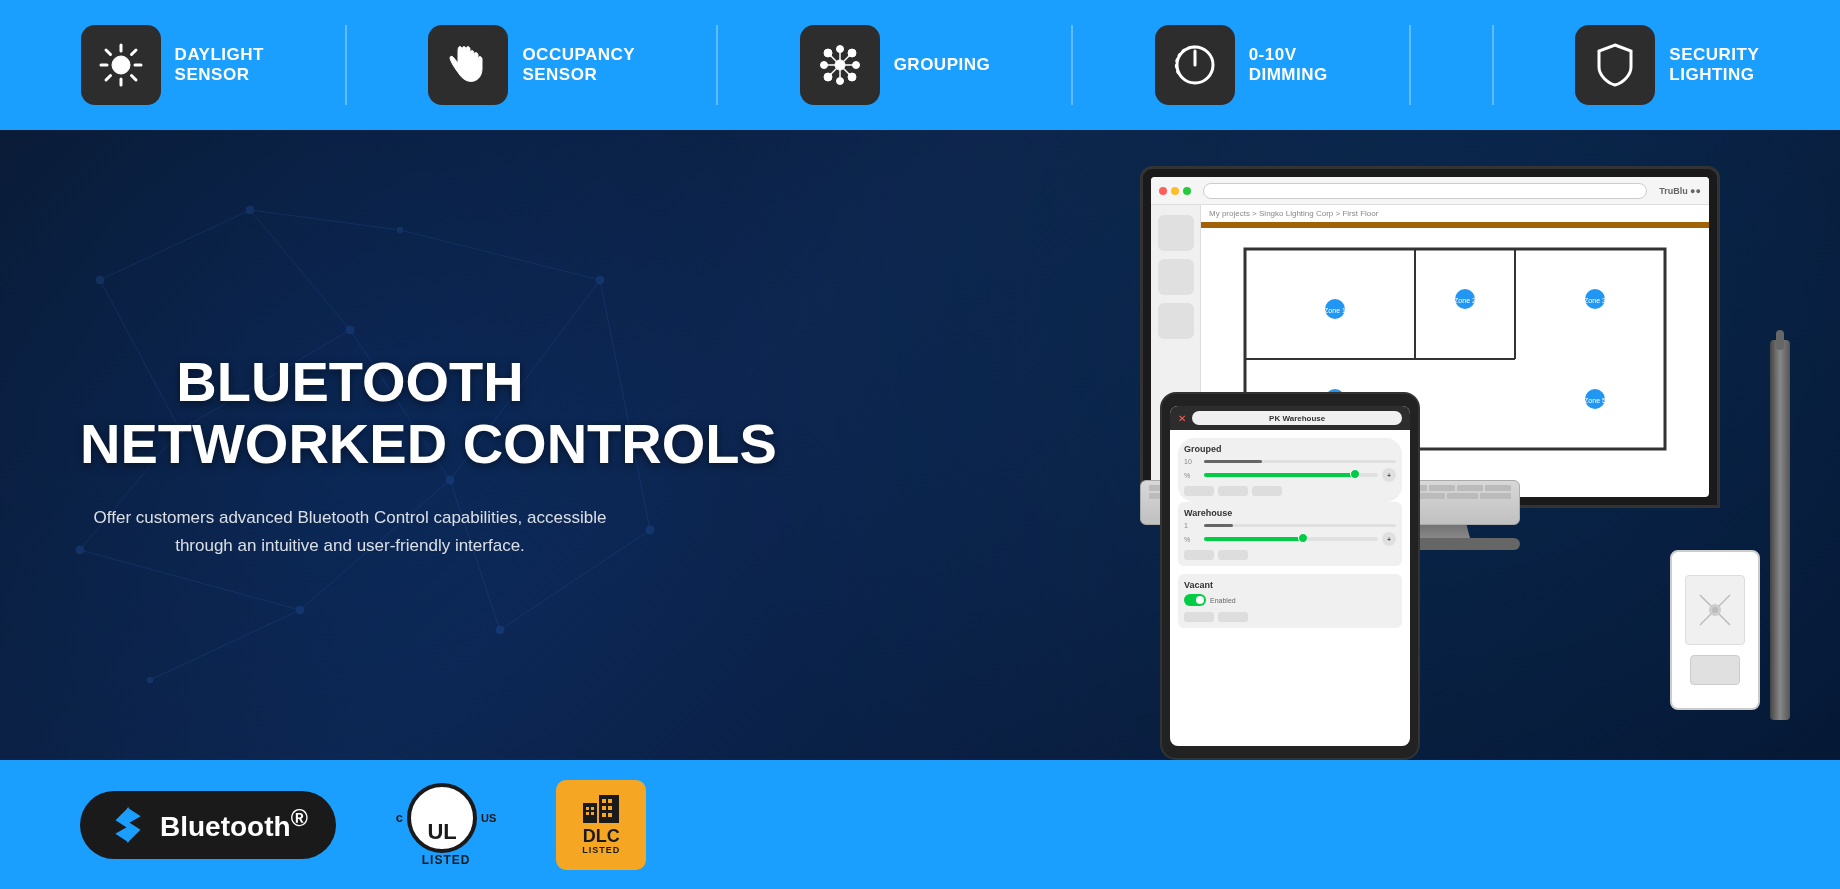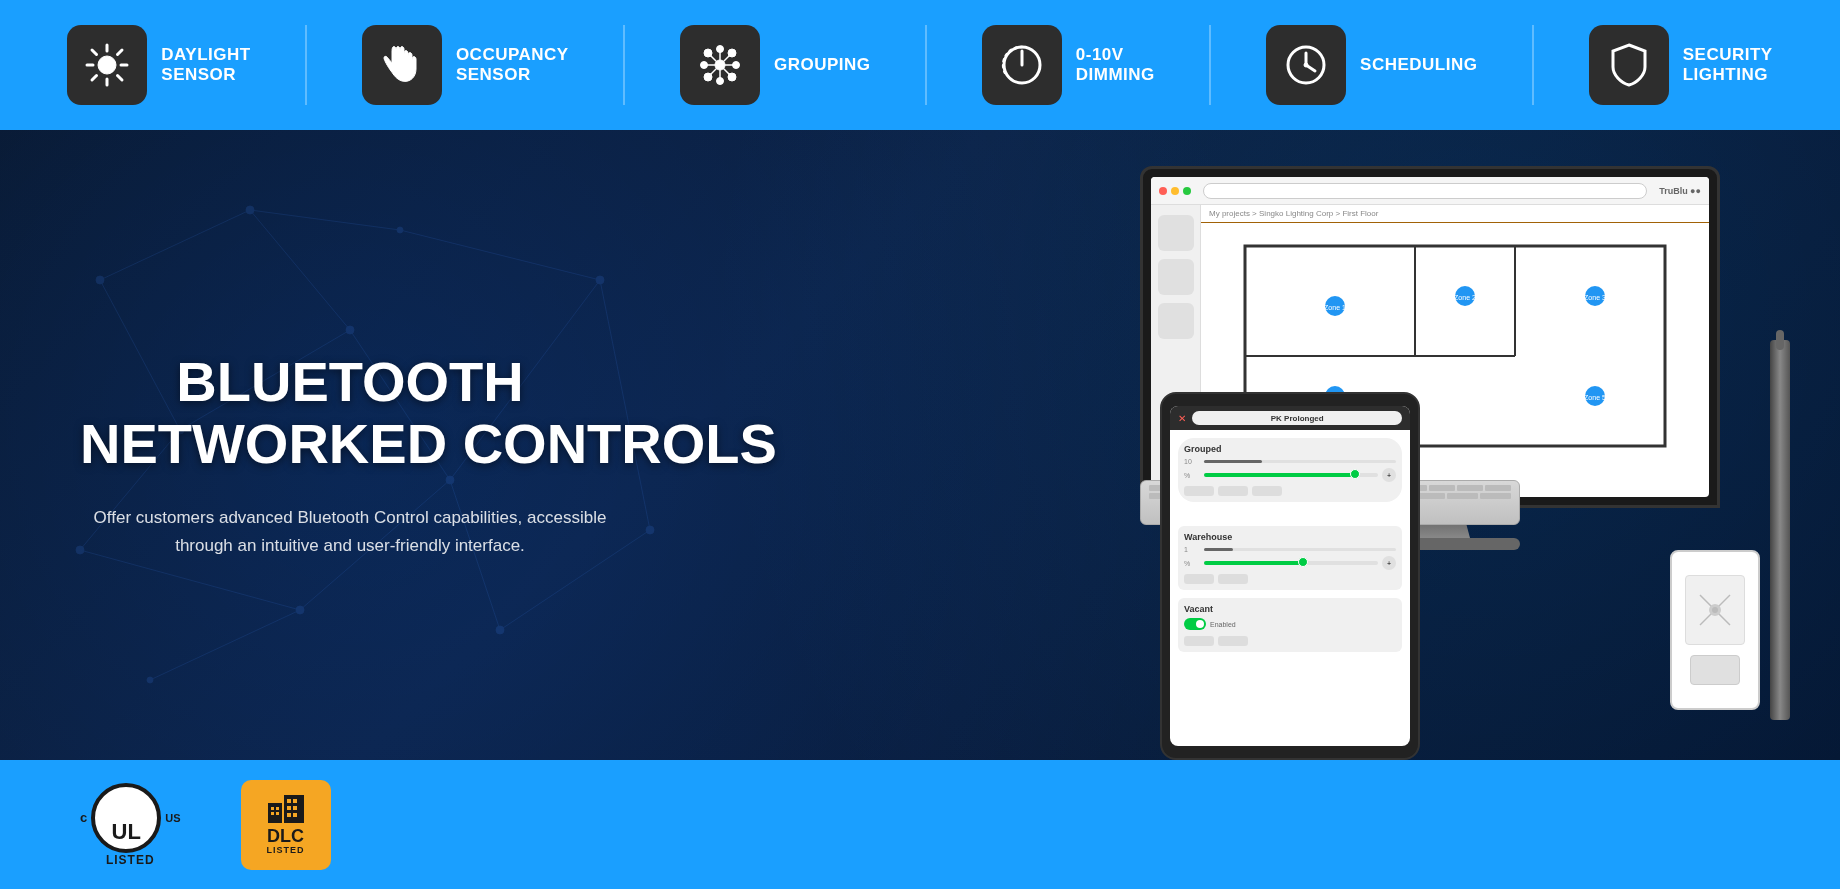--- a/index.html
+++ b/index.html
@@ -433,31 +433,20 @@
         <path d="M24 24 L24 10" stroke="white" stroke-width="3" stroke-linecap="round"></path>
         <path d="M7 32 A18 18 0 0 1 24 6" stroke="white" stroke-width="2.5" stroke-linecap="round" fill="none" stroke-dasharray="2 4"></path>
       </svg>
     </div>
     <div class="feature-label" style="white-space:pre">0-10V
 DIMMING</div>
   </div>
 
   <div class="divider-v"></div>
 
-  <div class="feature-item">
-    <div class="feature-icon-box">
-      <svg viewBox="0 0 48 48" fill="none">
-        <circle cx="24" cy="24" r="18" stroke="white" stroke-width="3" fill="none"></circle>
-        <line x1="24" y1="24" x2="24" y2="12" stroke="white" stroke-width="3" stroke-linecap="round"></line>
-        <line x1="24" y1="24" x2="33" y2="30" stroke="white" stroke-width="3" stroke-linecap="round"></line>
-        <circle cx="24" cy="24" r="2" fill="white"></circle>
-      </svg>
-    </div>
-    <div class="feature-label">SCHEDULING</div>
-  </div>
 
   <div class="divider-v"></div>
 
   <div class="feature-item">
     <div class="feature-icon-box">
       <svg viewBox="0 0 48 48" fill="none">
         <path d="M24 4 L40 10 L40 26 C40 34 32 42 24 44 C16 42 8 34 8 26 L8 10 Z" stroke="white" stroke-width="3" fill="none"></path>
       </svg>
     </div>
     <div class="feature-label" style="white-space:pre">SECURITY
@@ -523,21 +512,21 @@
           <div style="display:flex; height:264px;">
 
             <div class="monitor-nav">
               <div class="monitor-nav-item"></div>
               <div class="monitor-nav-item"></div>
               <div class="monitor-nav-item"></div>
             </div>
 
             <div style="flex:1; display:flex; flex-direction:column;">
 
-              <div style="padding:4px 8px; font-size:8px; color:#888; border-bottom:1px solid #a16207;">
+              <div style="padding:4px 8px; font-size:8px; color:#888; border-bottom:6px solid #a16207;">
                 My projects &gt; Singko Lighting Corp &gt; First Floor
               </div>
 
               <div style="flex:1; display:flex; align-items:center; justify-content:center; padding:8px;">
                 <svg width="440" height="220" viewBox="0 0 440 220">
 
                   <rect x="10" y="10" width="420" height="200" fill="none" stroke="#333" stroke-width="3"></rect>
 
                   <line x1="180" y1="10" x2="180" y2="120" stroke="#333" stroke-width="2"></line>
                   <line x1="180" y1="120" x2="280" y2="120" stroke="#333" stroke-width="2"></line>
@@ -601,27 +590,27 @@
       </div>
     </div>
 
     <div class="tablet-container">
       <div class="tablet-frame">
         <div class="tablet-inner">
 
           <div style="background:#2d2d2d; height:24px; display:flex; align-items:center; padding:0 8px; gap:6px;">
             <span style="color:#ff5f56; font-size:10px;">✕</span>
             <div style="flex:1; background:#f0f0f0; height:14px; border-radius:8px; display:flex; align-items:center; justify-content:center;">
-              <span style="font-size:8px; color:#333; font-weight:bold;">PK Prolonged</span>
+              <span style="font-size:8px; color:#333; font-weight:bold;">PK Warehouse</span>
             </div>
           </div>
 
           <div style="padding:8px; overflow:hidden;">
 
-            <div style="background:#f0f0f0; border-radius:16px; padding:6px; margin-bottom:24px;">
+            <div style="background:#f0f0f0; border-radius:16px; padding:6px; margin-bottom:0;">
               <div style="font-size:9px; font-weight:bold; color:#333; margin-bottom:4px;">Grouped</div>
               <div style="display:flex; align-items:center; gap:4px; margin-bottom:3px;">
                 <span style="font-size:7px; color:#888; width:16px;">10</span>
                 <div style="flex:1; height:3px; background:#e0e0e0; border-radius:2px; position:relative;">
                   <div style="position:absolute; left:0; top:0; width:30%; height:100%; background:#666; border-radius:2px;"></div>
                 </div>
               </div>
               <div style="display:flex; align-items:center; gap:4px;">
                 <span style="font-size:7px; color:#888; width:16px;">%</span>
                 <div style="flex:1; height:4px; background:#e0e0e0; border-radius:2px; position:relative;">
@@ -698,20 +687,29 @@
         </svg>
       </div>
       <div class="switch-button"></div>
     </div>
 
   </div>
 </div>
 
 <div class="bottom-bar">
 
+  <div class="bluetooth-badge">
+    <svg class="bluetooth-icon" viewBox="0 0 40 50">
+      <path d="M20 5 L20 45 L34 31 L20 22 L34 14 Z" stroke="#1a9fff" stroke-width="2" fill="#1a9fff"></path>
+      <path d="M20 45 L20 5 L6 19 L20 28 L6 36 Z" stroke="#1a9fff" stroke-width="2" fill="#1a9fff"></path>
+    </svg>
+    <span class="bluetooth-text">
+      <span>Bluetooth</span><sup>®</sup>
+    </span>
+  </div>
 
   <div style="display:flex; flex-direction:column; align-items:center;">
     <div style="position:relative; display:flex; align-items:center;">
       <span style="font-size:13px; font-weight:bold; color:#1a1a1a; margin-right:4px;">c</span>
       <div style="width:70px; height:70px; border:4px solid #1a1a1a; border-radius:50%; display:flex; align-items:center; justify-content:center; background:white; flex-direction:column;">
         <span style="font-size:22px; font-weight:900; color:#1a1a1a;margin-top:28px;">UL</span>
       </div>
       <span style="font-size:11px; font-weight:bold; color:#1a1a1a; margin-left:4px;">US</span>
     </div>
     <div style="font-size:12px; font-weight:bold; color:#1a1a1a; letter-spacing:1px;">LISTED</div>

